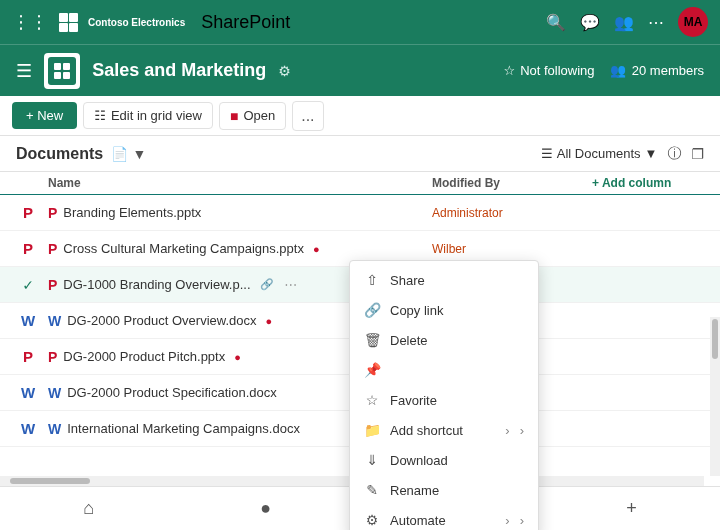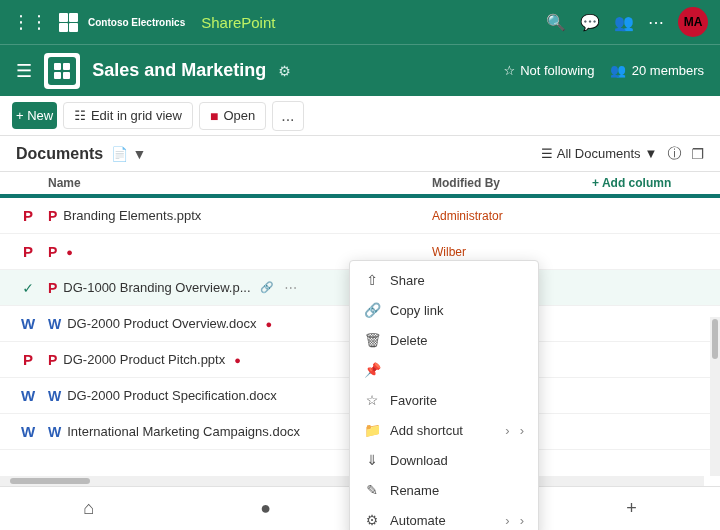--- a/index.html
+++ b/index.html
@@ -10,21 +10,21 @@
       background: #1a7c5e;
       height: 44px;
       display: flex;
       align-items: center;
       padding: 0 12px;
       gap: 10px;
       color: #fff;
     }
     .top-nav .waffle-icon { color: #fff; font-size: 18px; cursor: pointer; }
     .top-nav .app-name { font-size: 10px; font-weight: 600; color: #fff; margin-right: 6px; }
-    .top-nav .sharepoint { font-size: 15px; color: #bef264; }
+    .top-nav .sharepoint { font-size: 18px; color: #000000; }
     .top-nav-right { margin-left: auto; display: flex; align-items: center; gap: 14px; }
     .top-nav-right .icon-btn { color: #fff; cursor: pointer; font-size: 16px; }
     .avatar { width: 30px; height: 30px; border-radius: 50%; background: #c8102e; color: #000000; display: flex; align-items: center; justify-content: center; font-size: 12px; font-weight: 700; cursor: pointer; }
 
     
     .site-header {
       background: #1a7c5e;
       height: 52px;
       display: flex;
       align-items: center;
@@ -51,21 +51,21 @@
       align-items: center;
       padding: 0 12px;
       gap: 6px;
       border-bottom: 1px solid #e1e1e1;
     }
     .btn-new {
       background: #1a7c5e;
       color: #fff;
       border: none;
       border-radius: 4px;
-      padding: 6px 4px;
+      padding: 6px 14px;
       font-size: 13px;
       cursor: pointer;
       display: flex;
       align-items: center;
       gap: 6px;
     }
     .btn-toolbar {
       background: none;
       border: 1px solid #e1e1e1;
       border-radius: 4px;
@@ -95,21 +95,21 @@
     .all-docs { font-size: 13px; color: #333; display: flex; align-items: center; gap: 4px; cursor: pointer; }
     .info-icon { font-size: 14px; color: #555; cursor: pointer; }
     .expand-icon { font-size: 14px; color: #555; cursor: pointer; }
 
     
     .file-list { flex: 1; overflow-y: auto; background: #fff; }
     .file-list-header {
       display: grid;
       grid-template-columns: 40px 1fr 160px 120px;
       padding: 4px 8px;
-      border-bottom: 4px solid #0f766e;
+      border-bottom: 1px solid #0f766e;
       font-size: 12px;
       color: #555;
       font-weight: 600;
     }
     .file-row {
       display: grid;
       grid-template-columns: 40px 1fr 160px 120px;
       padding: 4px 8px;
       border-bottom: 1px solid #f0f0f0;
       align-items: center;
@@ -288,20 +288,21 @@
     </div>
     <div class="modified">Administrator</div>
     <div></div>
   </div>
         <div class="file-row">
     <div class="file-icon">
       <span style="color:#c8102e;font-size:15px;font-weight:700;">P</span>
     </div>
     <div class="file-name">
       <span style="color:#c8102e;font-size:14px;font-weight:700;">P</span>
+      <span style="font-size:13px;color:#333;">Cross Cultural Marketing Campaigns.pptx</span>
       <span class="error-icon" style="color:#c8102e;font-size:11px;margin-left:3px;">●</span>
 
     </div>
     <div class="modified">Wilber</div>
     <div></div>
   </div>
         <div class="file-row selected">
     <div class="file-icon">
       <span style="color:#1a7c5e;font-size:14px;">✓</span>
     </div>

